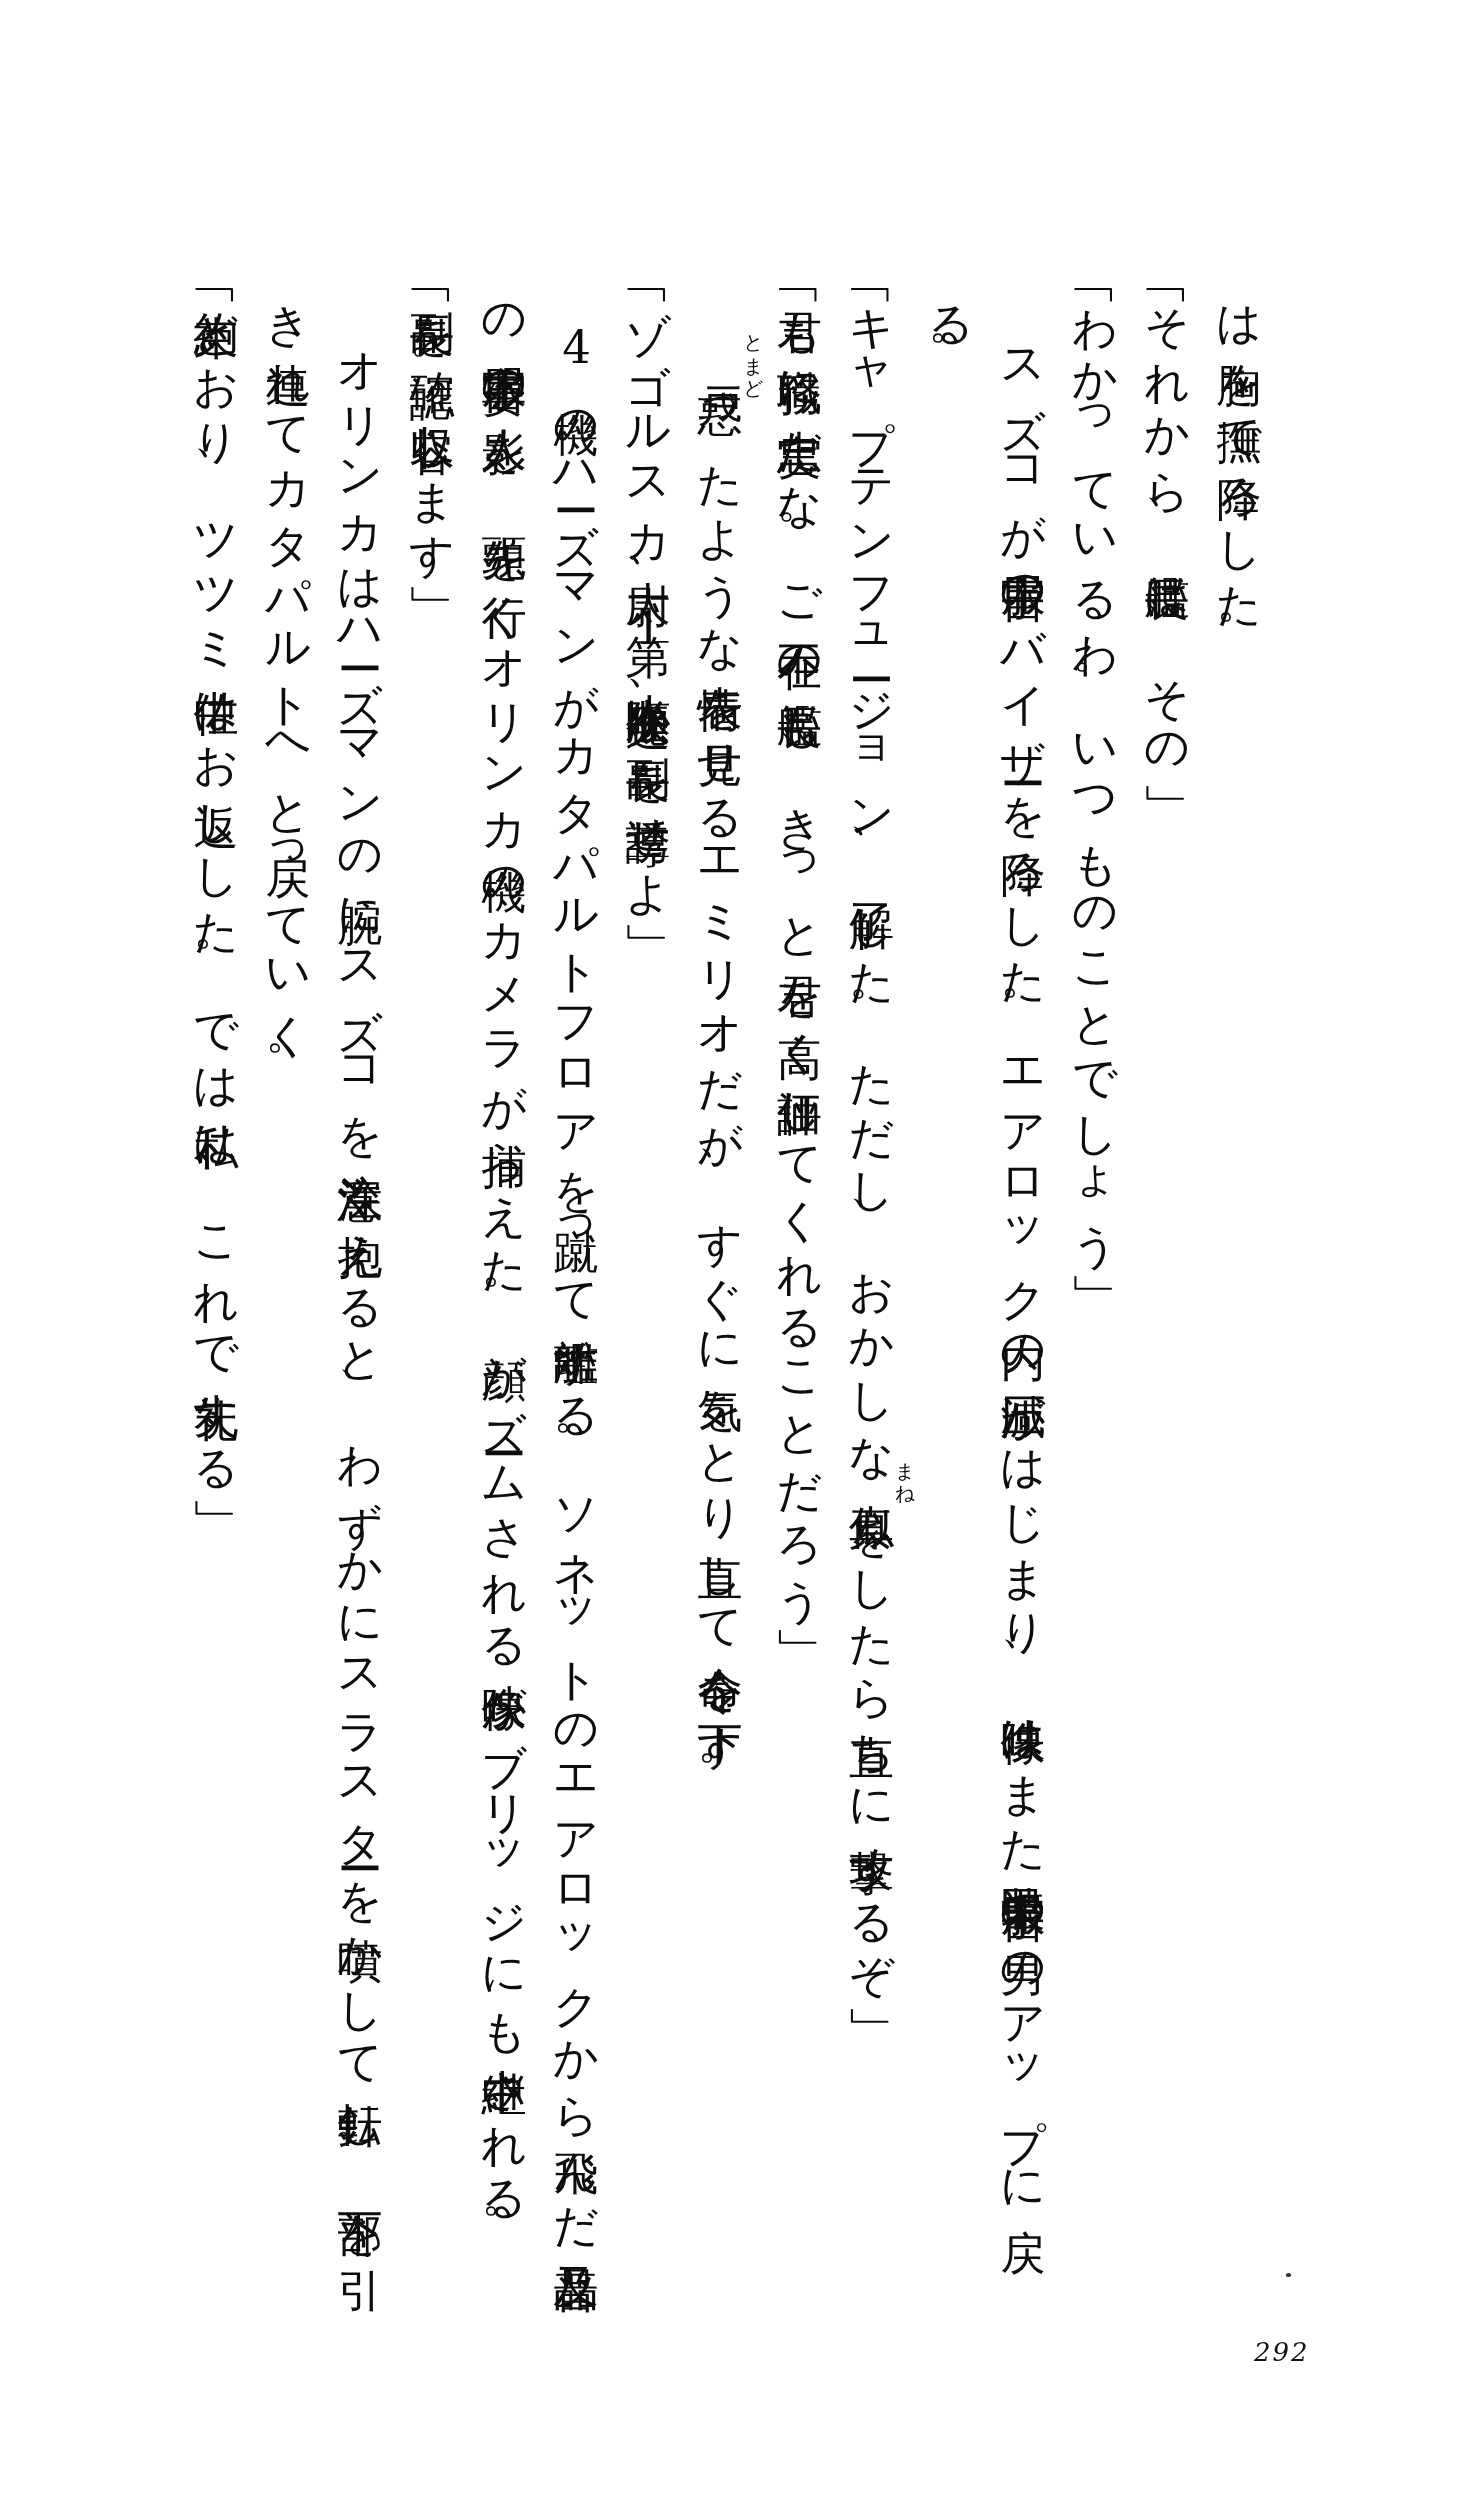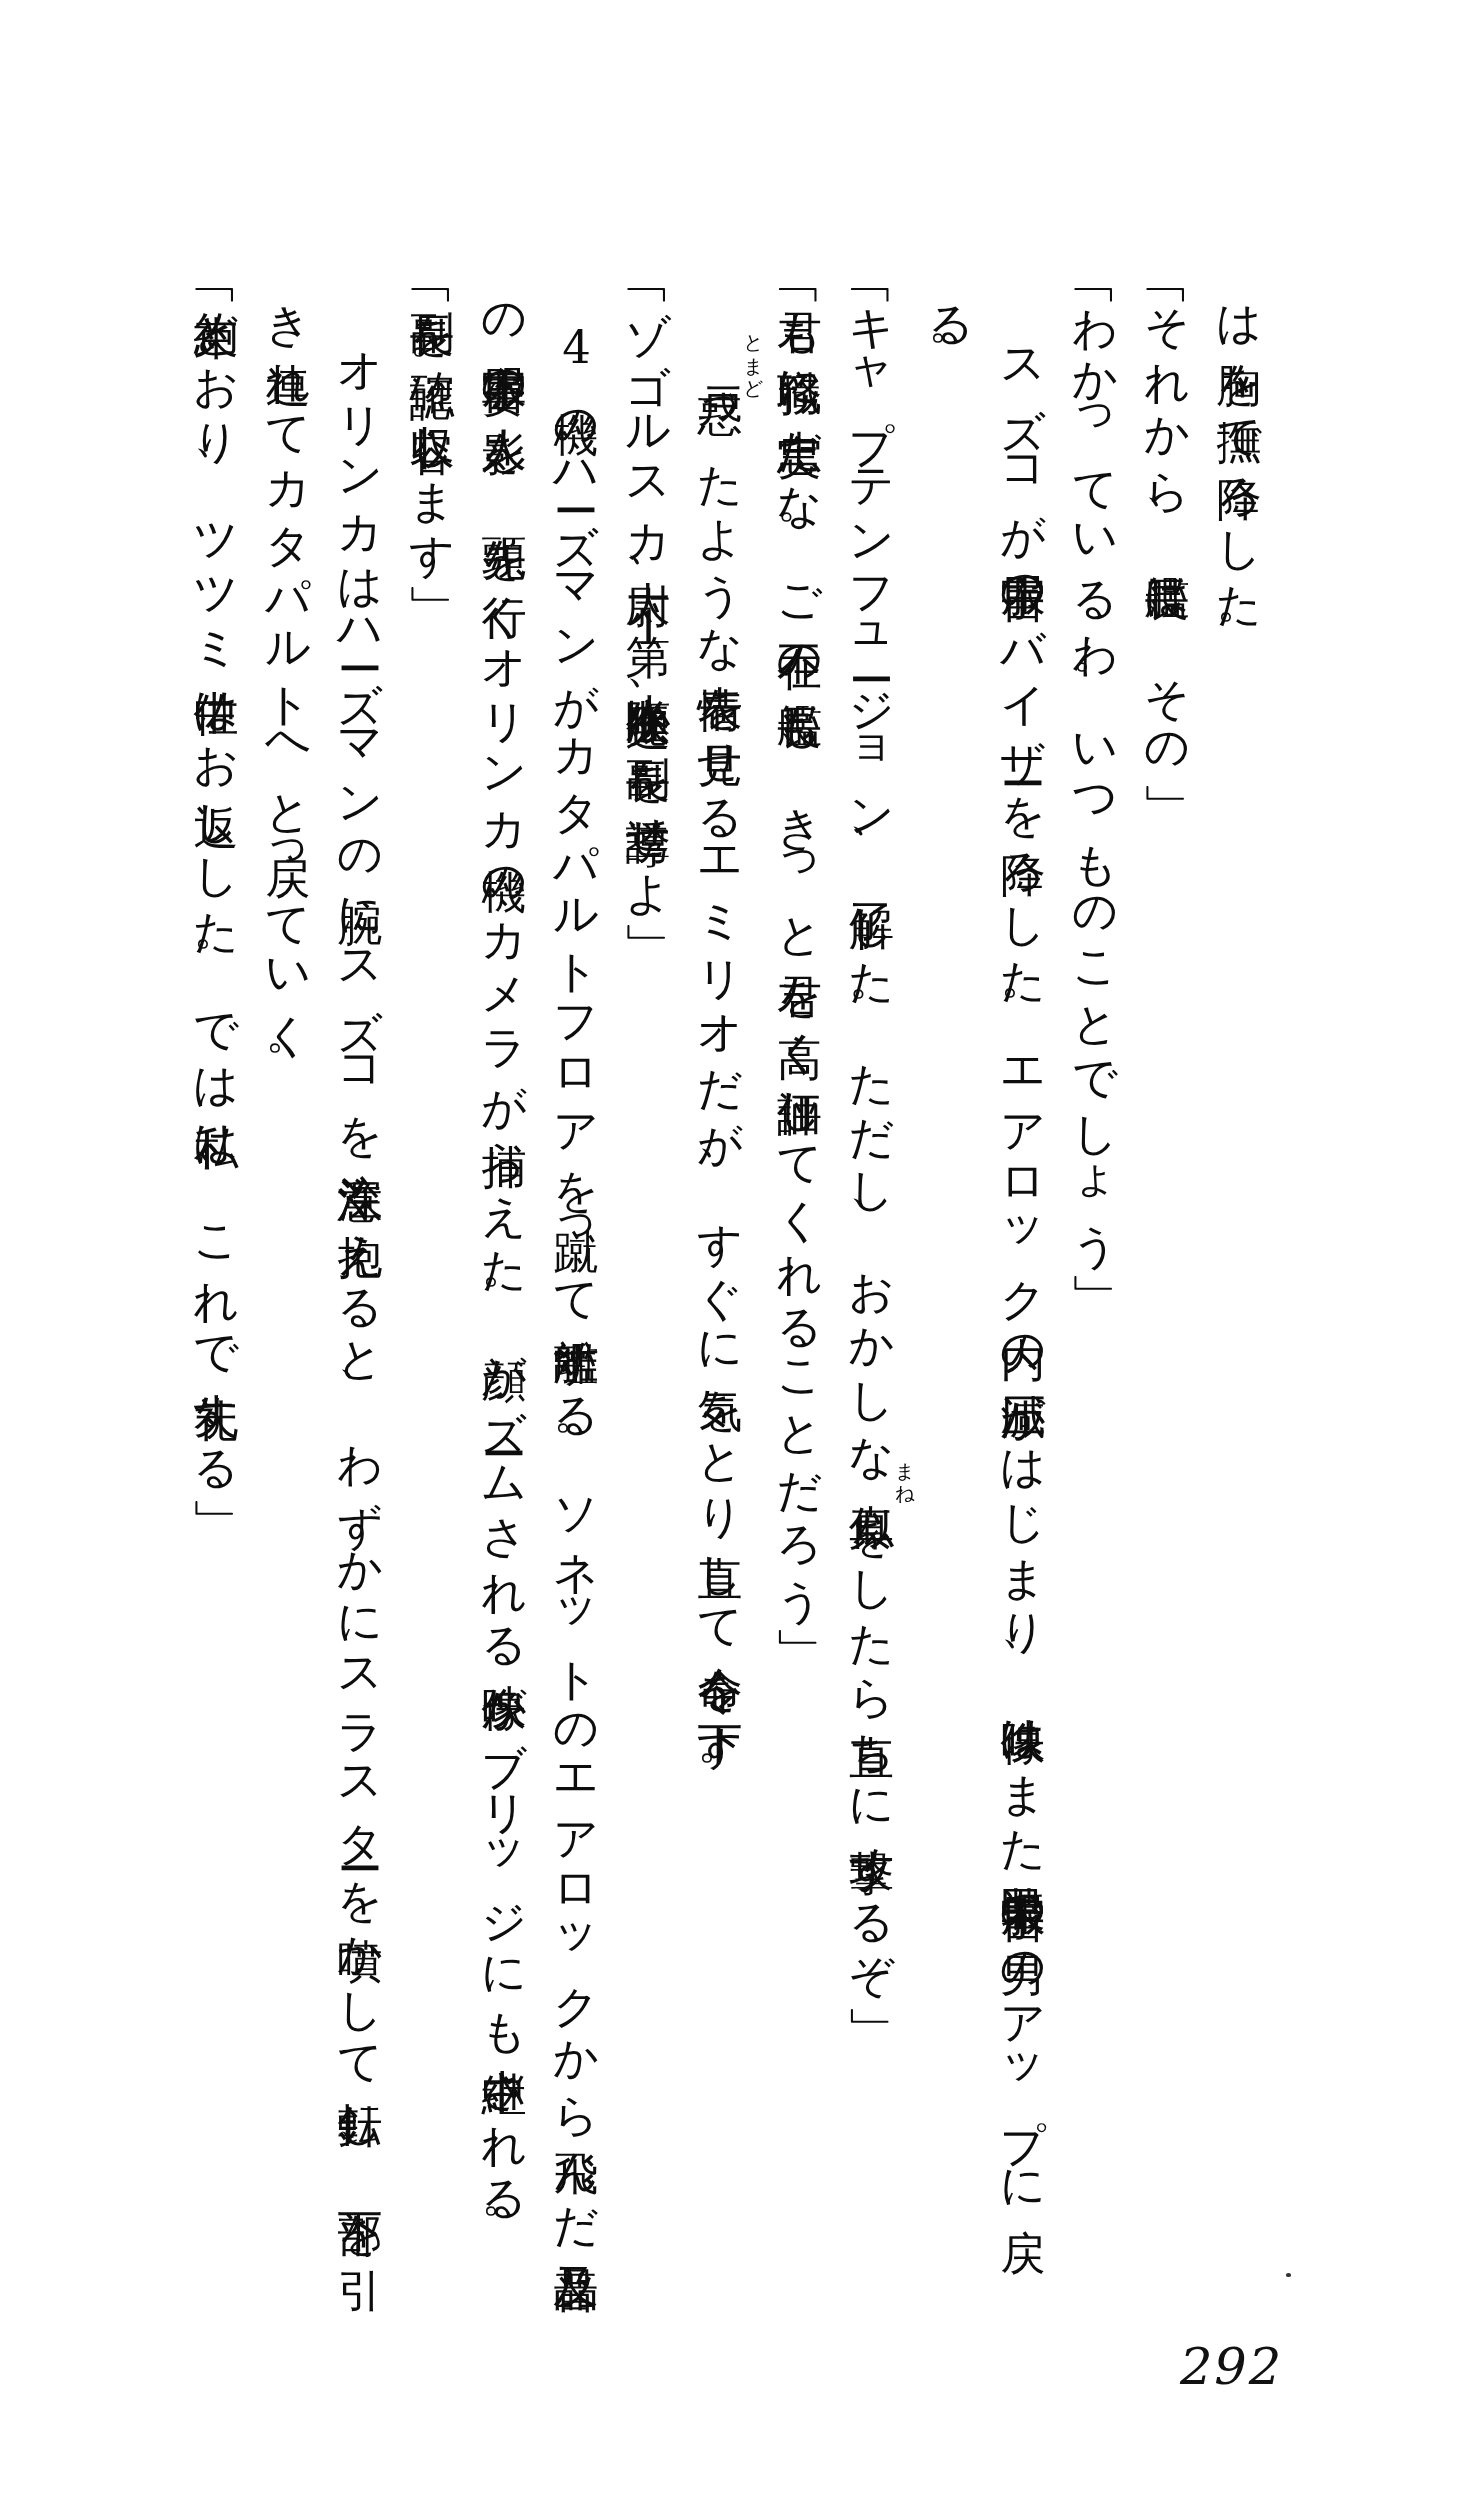--- a/index.html
+++ b/index.html
@@ -43,23 +43,23 @@
   ruby {
     ruby-align: center;
   }
   rt {
     font-size: 19.5px;
     letter-spacing: 0;
     line-height: 1;
   }
   .page-number {
     position: absolute;
-    left: 1180px;
+    left: 1254px;
     top: 2337px;
-    font-size: 51px;
+    font-size: 26px;
     font-style: italic;
     letter-spacing: 1.9px;
     color: #111111;
   }
   .ink-speck {
     position: absolute;
     left: 1286px;
     top: 2273px;
     width: 4.6px;
     height: 3.7px;

